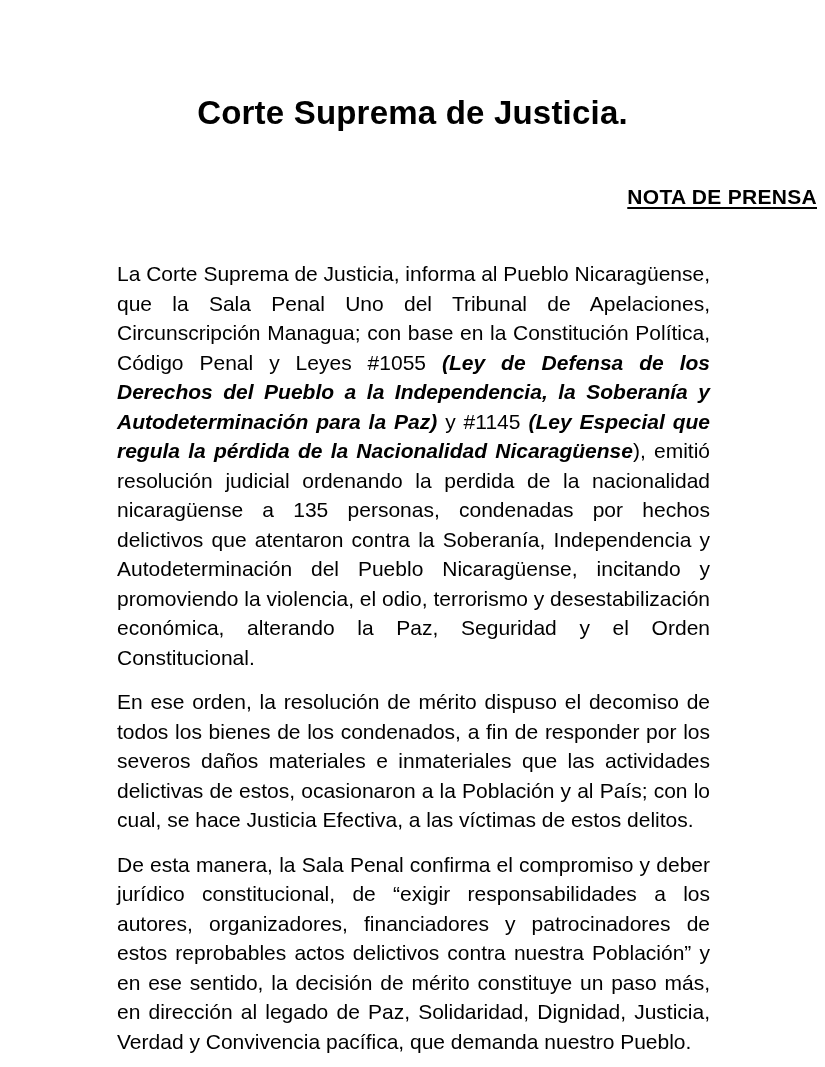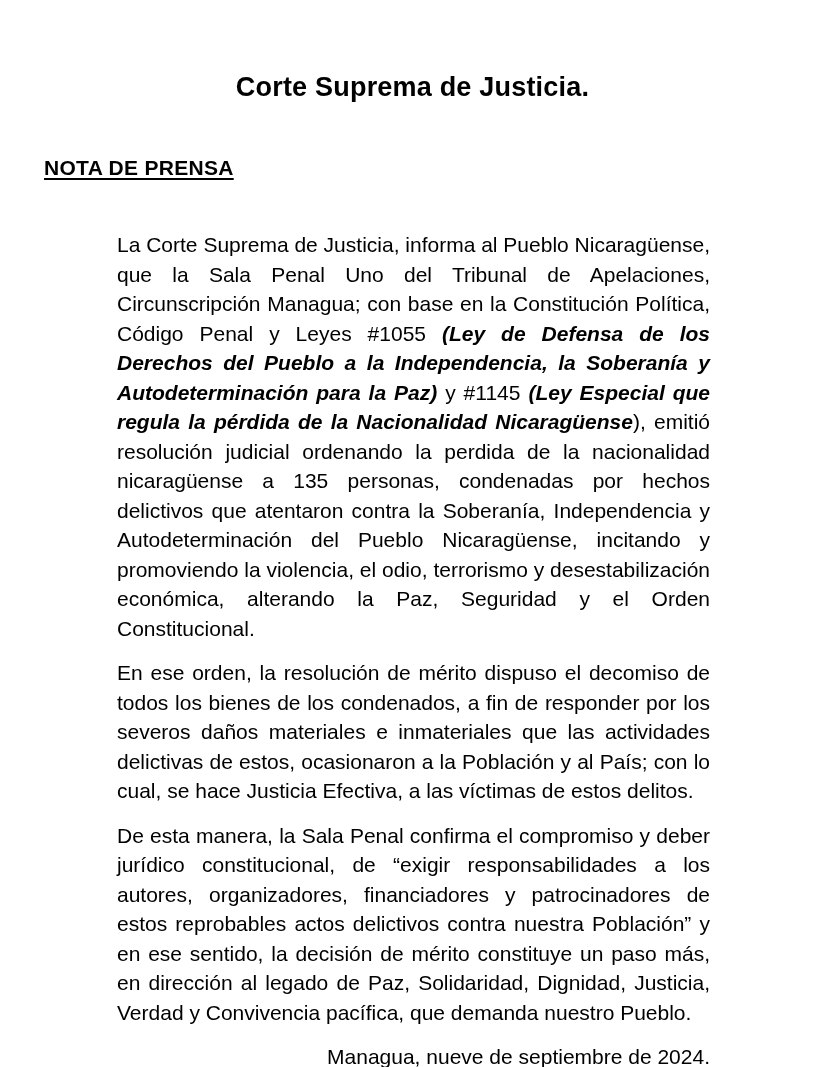--- a/index.html
+++ b/index.html
@@ -12,33 +12,33 @@
     width: 825px;
     height: 1067px;
     background: #ffffff;
     color: #000000;
     font-family: "Liberation Sans", "DejaVu Sans", sans-serif;
     overflow: hidden;
     box-sizing: border-box;
   }
   .doc-title {
     margin: 0;
-    padding-top: 72px;
-    font-size: 27px;
+    padding-top: 94px;
+    font-size: 33px;
     line-height: 1.15;
     font-weight: bold;
     text-align: center;
     letter-spacing: 0.2px;
   }
   .doc-subtitle {
     margin: 53px 8px 0 0;
     font-size: 21px;
     line-height: 1.15;
     font-weight: bold;
-    text-align: left;
+    text-align: right;
     text-decoration: underline;
     text-decoration-thickness: 2px;
     text-underline-offset: 3px;
     letter-spacing: 0.3px;
     padding-left: 44px;
   }
   .doc-body {
     margin: 50px 115px 0 117px;
   }
   .doc-body p {

